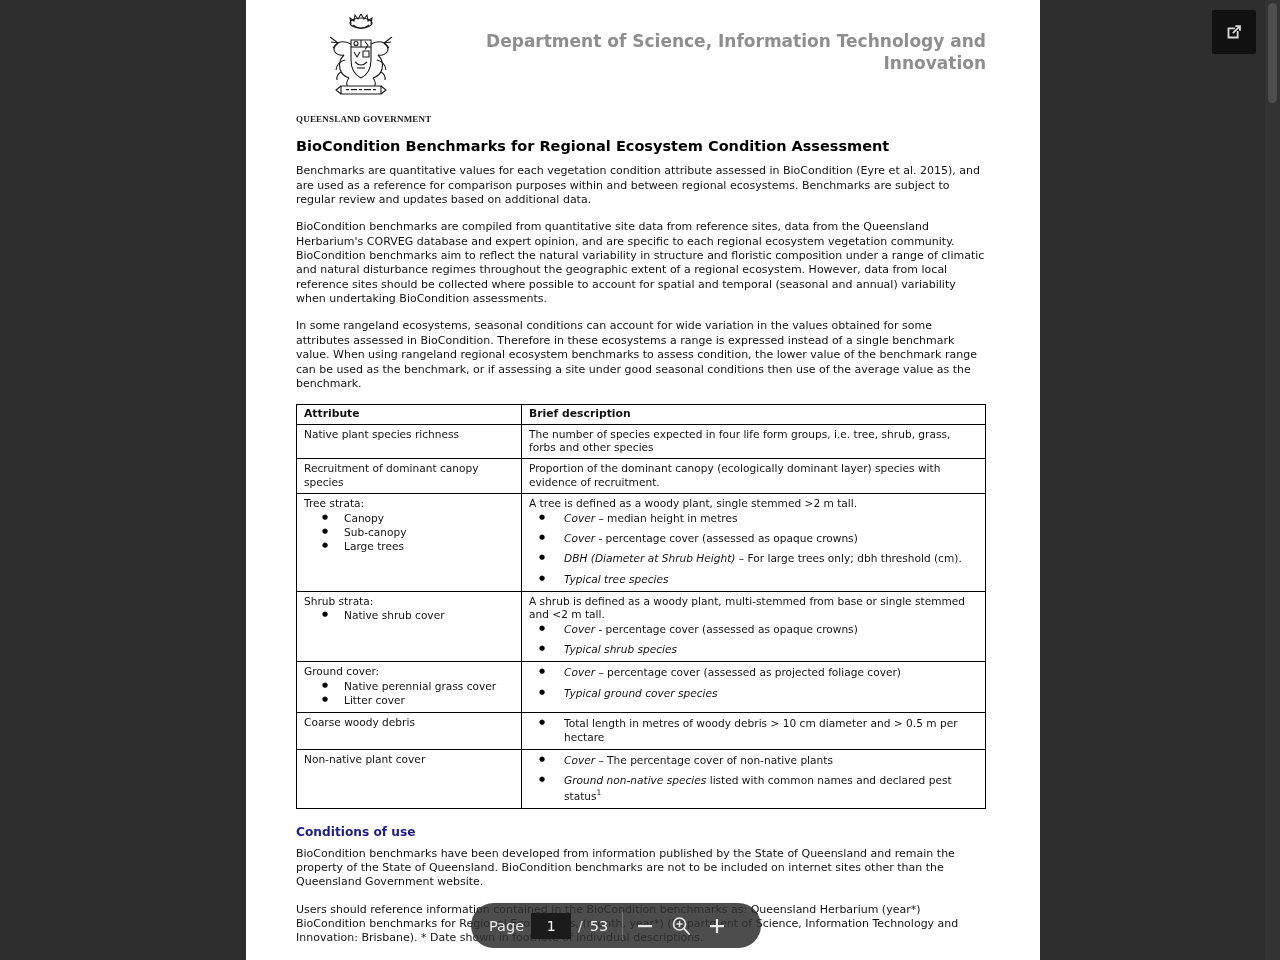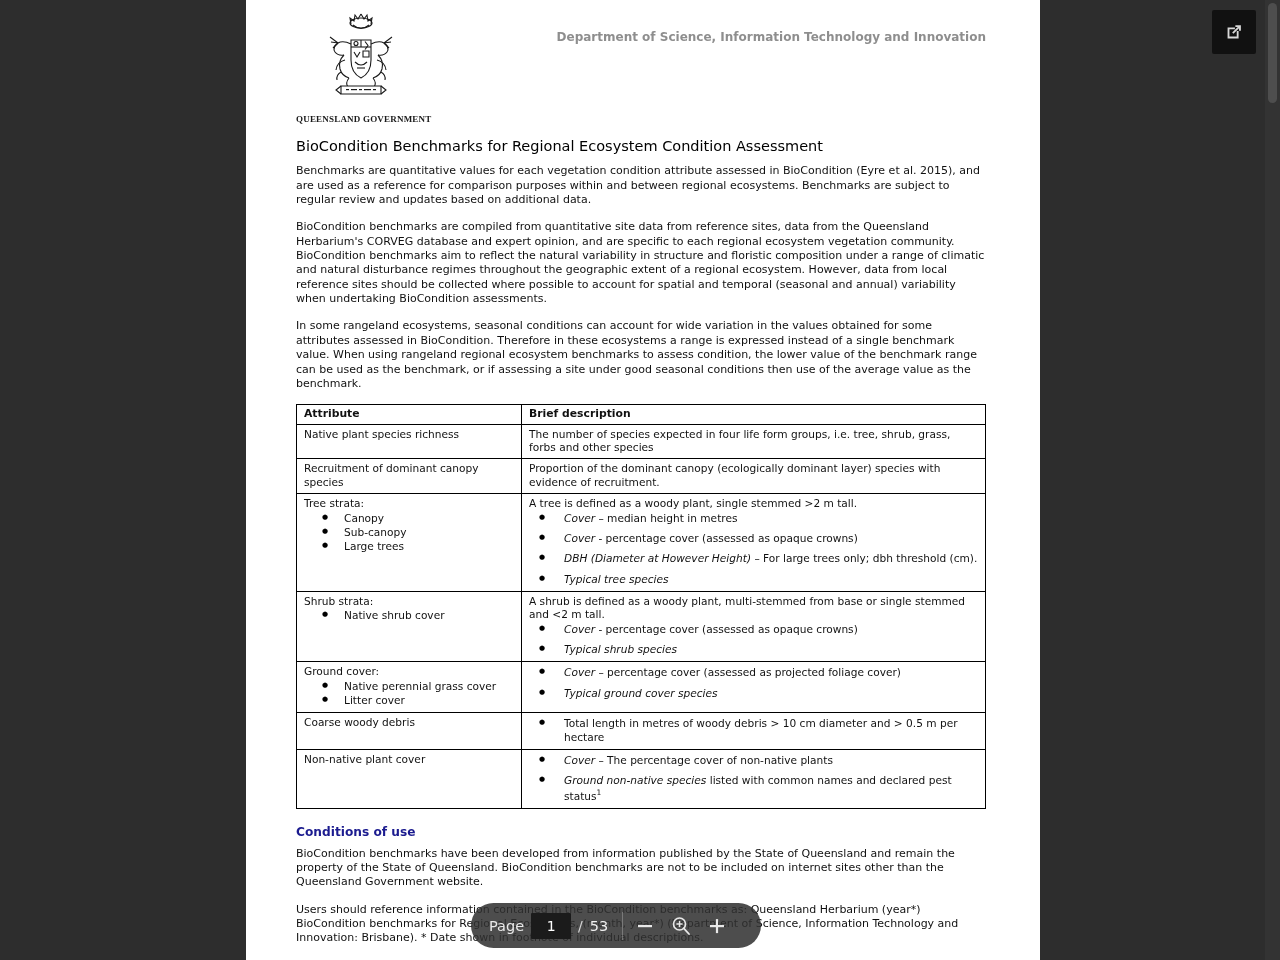--- a/index.html
+++ b/index.html
@@ -84,33 +84,33 @@
     font-weight: 700;
     letter-spacing: 0.2px;
     color: #1a1a1a;
     margin-top: 18px;
     white-space: nowrap;
   }
   .dept-title {
     flex: 1 1 auto;
     text-align: right;
     font-family: "DejaVu Sans", sans-serif;
-    font-size: 12px;
+    font-size: 17px;
     font-weight: 700;
     line-height: 1.32;
     color: #8e8e8e;
     padding-top: 22px;
     padding-left: 18px;
   }
 
   
   h1.doc-title {
     font-family: "DejaVu Sans", sans-serif;
     font-size: 14.5px;
-    font-weight: 400;
+    font-weight: 700;
     color: #000000;
     margin: 14px 0 9px 0;
     line-height: 1.2;
   }
   p.body-para {
     font-family: "DejaVu Sans", sans-serif;
     font-size: 11px;
     line-height: 1.305;
     color: #111111;
     margin: 0 0 13px 0;
@@ -341,21 +341,21 @@
                   <li>Canopy</li>
                   <li>Sub-canopy</li>
                   <li>Large trees</li>
                 </ul>
               </td>
               <td>
                 <div>A tree is defined as a woody plant, single stemmed &gt;2 m tall.</div>
                 <ul class="cellbul tight spaced">
                   <li><span class="it">Cover</span> –  median height in metres</li>
                   <li><span class="it">Cover</span> -  percentage cover (assessed as opaque crowns)</li>
-                  <li><span class="it">DBH (Diameter at However Height)</span> – For large trees only; dbh threshold (cm).</li>
+                  <li><span class="it">DBH (Diameter at Shrub Height)</span> – For large trees only; dbh threshold (cm).</li>
                   <li><span class="it">Typical tree species</span></li>
                 </ul>
               </td>
             </tr>
             <tr>
               <td>
                 <div>Shrub strata:</div>
                 <ul class="cellbul">
                   <li>Native shrub cover</li>
                 </ul>

